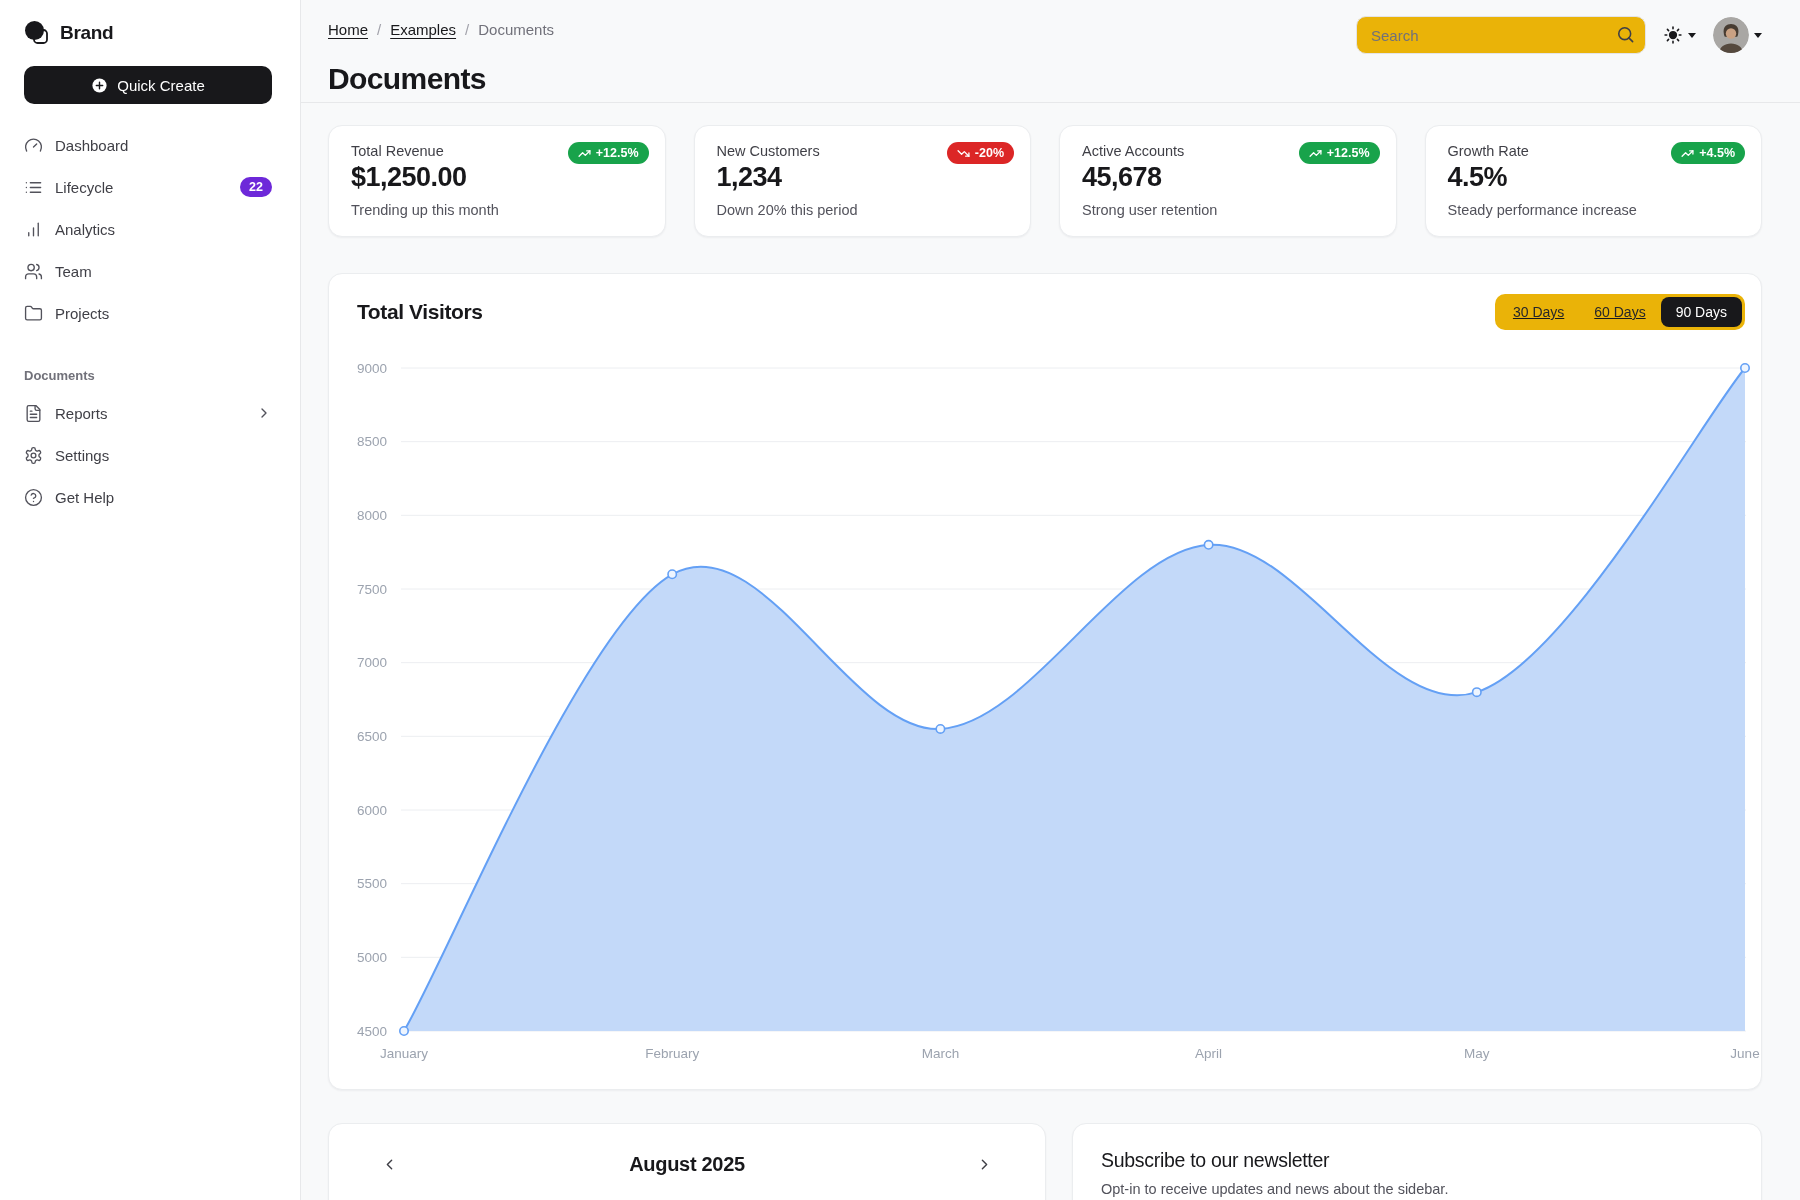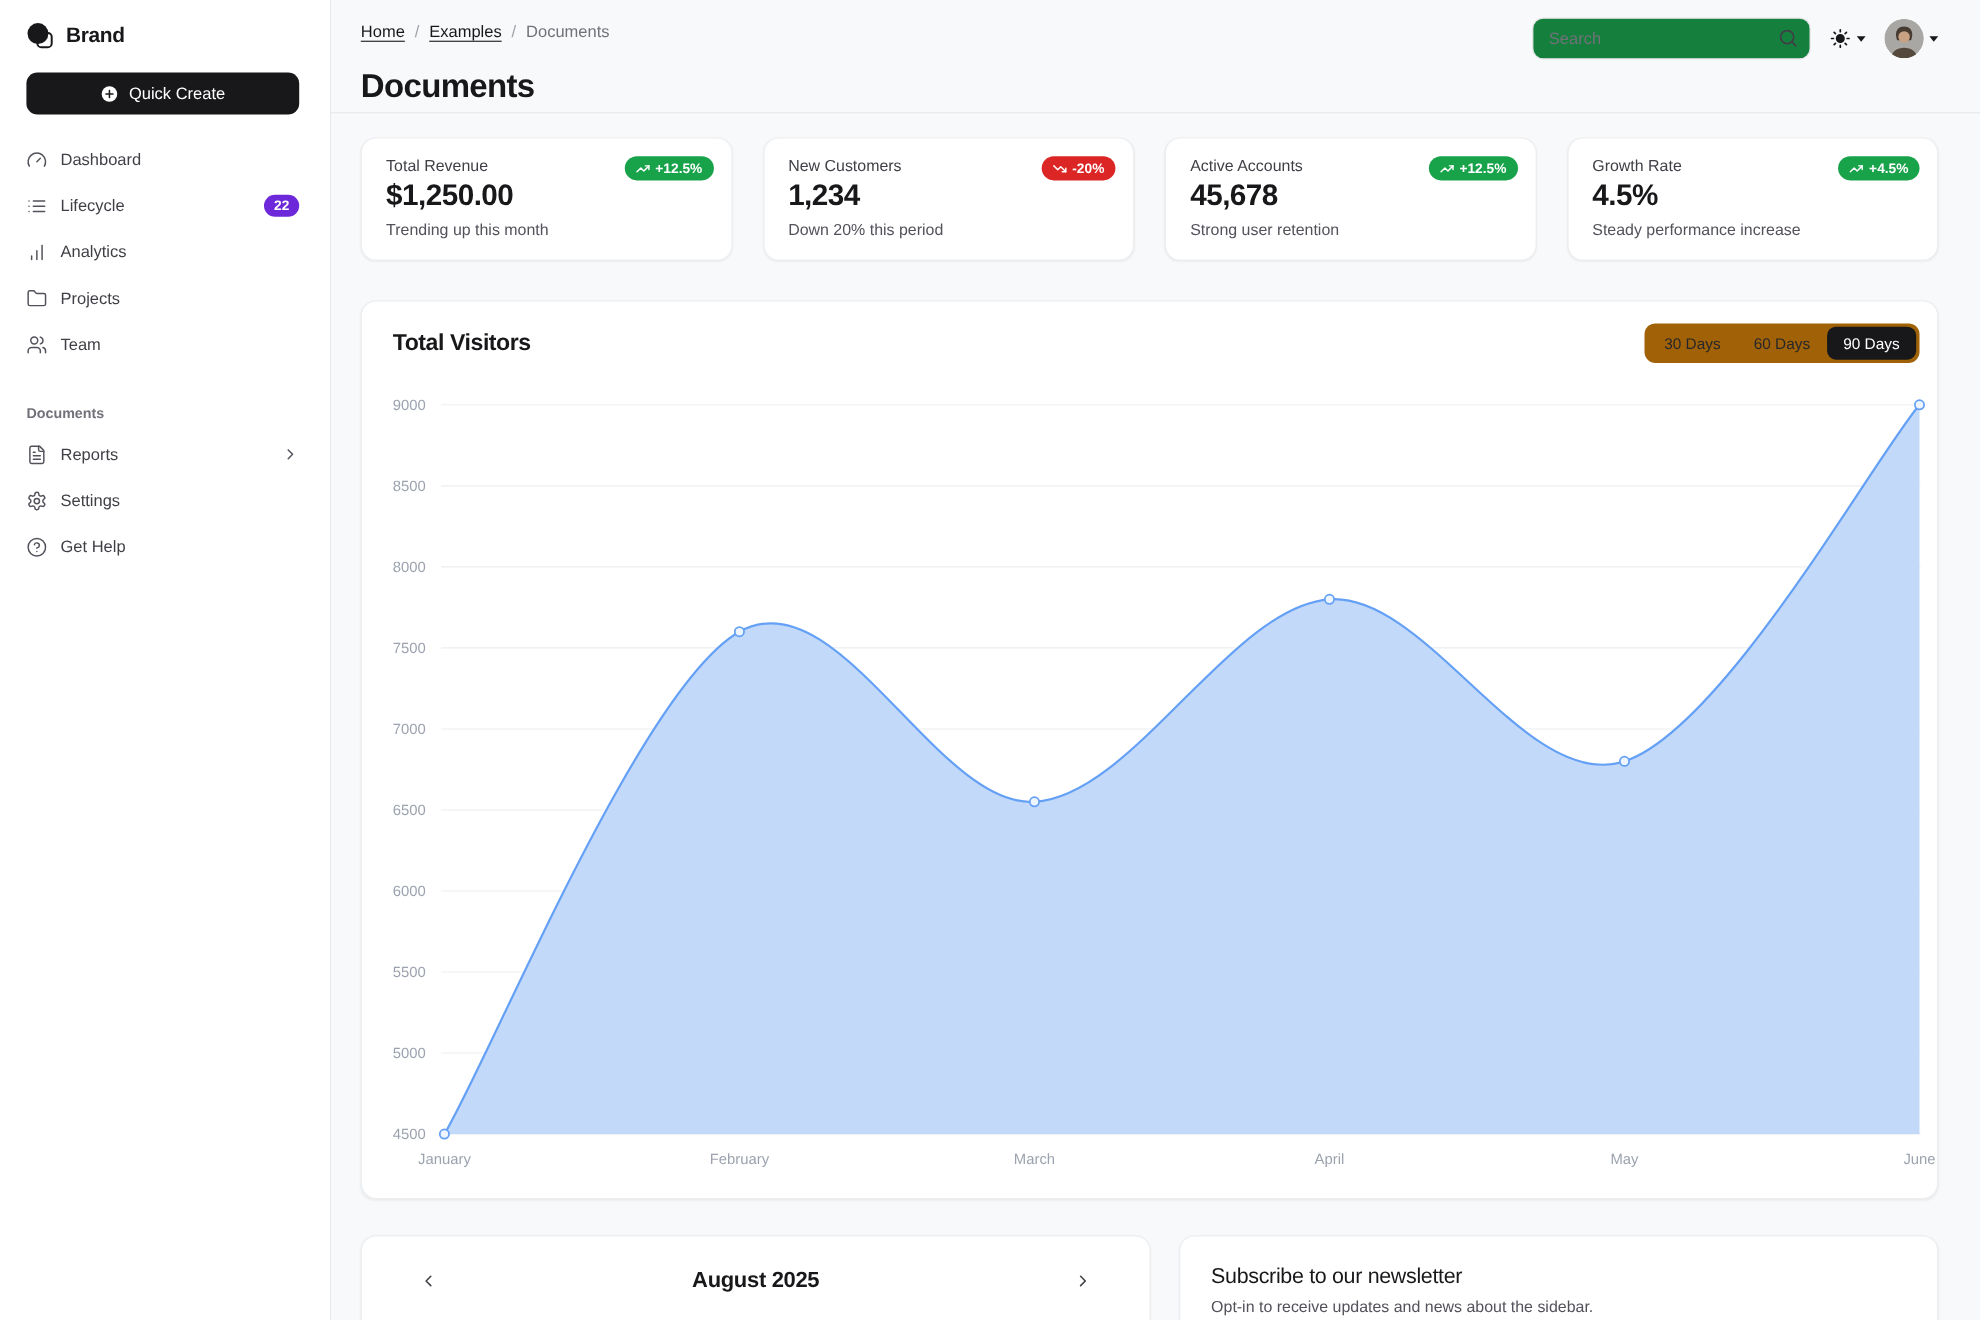--- a/index.html
+++ b/index.html
@@ -31,22 +31,22 @@
   
   .main { flex:1; position:relative; background:#f8f9fa; }
   .main-header { padding:16px 38px 0 27px; height:103px; border-bottom:1px solid #e7e8ea; }
   .header-top { display:flex; justify-content:space-between; align-items:flex-start; }
   .breadcrumb { display:flex; align-items:center; gap:9px; font-size:15px; margin-top:5px; }
   .breadcrumb a { color:#18181b; text-decoration:underline; text-underline-offset:3px; cursor:pointer; }
   .breadcrumb .sep { color:#a1a1aa; }
   .breadcrumb .current { color:#71717a; }
   .header-actions { display:flex; align-items:center; gap:17px; }
   .search-wrap { position:relative; }
-  .search-input { width:253px; height:38px; border:1px solid #e4e4e7; border-radius:10px;
-                  background:#15803d; padding:0 38px 0 14px; font-size:15px; color:#18181b;
+  .search-input { width:290px; height:38px; border:1px solid #e4e4e7; border-radius:10px;
+                  background:#eab308; padding:0 38px 0 14px; font-size:15px; color:#18181b;
                   font-family:"Liberation Sans", sans-serif; }
   .search-input::placeholder { color:#71717a; }
   .search-icon { position:absolute; right:11px; top:9px; width:19px; height:19px; color:#3f3f46; }
   .icon-btn { display:flex; align-items:center; gap:5px; background:none; border:none; cursor:pointer; }
   .sun-icon { width:20px; height:20px; color:#18181b; }
   .caret { width:0; height:0; border-left:4.5px solid transparent; border-right:4.5px solid transparent;
            border-top:5.5px solid #18181b; }
   .avatar { width:36px; height:36px; border-radius:50%; overflow:hidden; flex:none; }
   .page-title { font-size:30px; font-weight:800; letter-spacing:-0.6px; margin-top:8px; }
 
@@ -63,21 +63,21 @@
                 color:#fff; font-size:12.5px; font-weight:600; padding:4px 10px; border-radius:999px; }
   .stat-card[data-trend="up"] .stat-badge { background:#18a34b; }
   .stat-card[data-trend="down"] .stat-badge { background:#dc2626; }
   .trend-icon { width:13px; height:13px; }
 
   
   .chart-card { position:relative; margin-top:36px; background:#fff; border:1px solid #ebedef;
                 border-radius:14px; height:817px; box-shadow:0 1px 2px rgba(16,24,40,0.05); }
   .chart-header { display:flex; justify-content:space-between; align-items:center; padding:20px 16px 0 28px; }
   .chart-title { font-size:21px; font-weight:800; letter-spacing:-0.4px; }
-  .range-group { display:flex; background:#a16207; border-radius:10px; padding:3px; }
+  .range-group { display:flex; background:#eab308; border-radius:10px; padding:3px;text-decoration:underline; }
   .range-btn { border:none; background:transparent; font-size:14px; color:#27272a; padding:7px 15px;
                border-radius:8px; cursor:pointer; font-family:"Liberation Sans", sans-serif; }
   .range-btn.active { background:#18181b; color:#fff; }
   .chart-plot { position:absolute; left:28px; top:74px; width:1389px; height:730px; }
   .chart-plot svg { overflow:visible; }
 
   
   .bottom-row { display:flex; gap:26px; margin-top:33px; }
   .calendar-card { width:718px; background:#fff; border:1px solid #ebedef; border-radius:14px;
                    height:170px; padding:24px 44px; box-shadow:0 1px 2px rgba(16,24,40,0.05); }
@@ -146,36 +146,36 @@
           <svg viewBox="0 0 24 24" fill="none" stroke="currentColor" stroke-width="1.7" stroke-linecap="round">
               <line x1="12" y1="20" x2="12" y2="10"></line>
               <line x1="18" y1="20" x2="18" y2="4"></line>
               <line x1="6" y1="20" x2="6" y2="16"></line>
             </svg>
         </span>
         <span class="grow">Analytics</span>
       </li>
       <li>
         <span class="nav-icon">
-          <svg viewBox="0 0 24 24" fill="none" stroke="currentColor" stroke-width="1.7" stroke-linejoin="round">
-              <path d="M20 20a2 2 0 0 0 2-2V8a2 2 0 0 0-2-2h-7.9a2 2 0 0 1-1.69-.9L9.6 3.9A2 2 0 0 0 7.93 3H4a2 2 0 0 0-2 2v13a2 2 0 0 0 2 2Z"></path>
-            </svg>
-        </span>
-        <span class="grow">Projects</span>
-      </li>
-      <li>
-        <span class="nav-icon">
           <svg viewBox="0 0 24 24" fill="none" stroke="currentColor" stroke-width="1.7" stroke-linecap="round" stroke-linejoin="round">
               <path d="M16 21v-2a4 4 0 0 0-4-4H6a4 4 0 0 0-4 4v2"></path>
               <circle cx="9" cy="7" r="4"></circle>
               <path d="M22 21v-2a4 4 0 0 0-3-3.87"></path>
               <path d="M16 3.13a4 4 0 0 1 0 7.75"></path>
             </svg>
         </span>
         <span class="grow">Team</span>
+      </li>
+      <li>
+        <span class="nav-icon">
+          <svg viewBox="0 0 24 24" fill="none" stroke="currentColor" stroke-width="1.7" stroke-linejoin="round">
+              <path d="M20 20a2 2 0 0 0 2-2V8a2 2 0 0 0-2-2h-7.9a2 2 0 0 1-1.69-.9L9.6 3.9A2 2 0 0 0 7.93 3H4a2 2 0 0 0-2 2v13a2 2 0 0 0 2 2Z"></path>
+            </svg>
+        </span>
+        <span class="grow">Projects</span>
       </li>
     </ul>
 
     <div class="section-label">Documents</div>
 
     <ul class="nav" style="margin-top:2px;">
       <li>
         <span class="nav-icon">
           <svg viewBox="0 0 24 24" fill="none" stroke="currentColor" stroke-width="1.7" stroke-linecap="round" stroke-linejoin="round">
               <path d="M15 2H6a2 2 0 0 0-2 2v16a2 2 0 0 0 2 2h12a2 2 0 0 0 2-2V7Z"></path>

